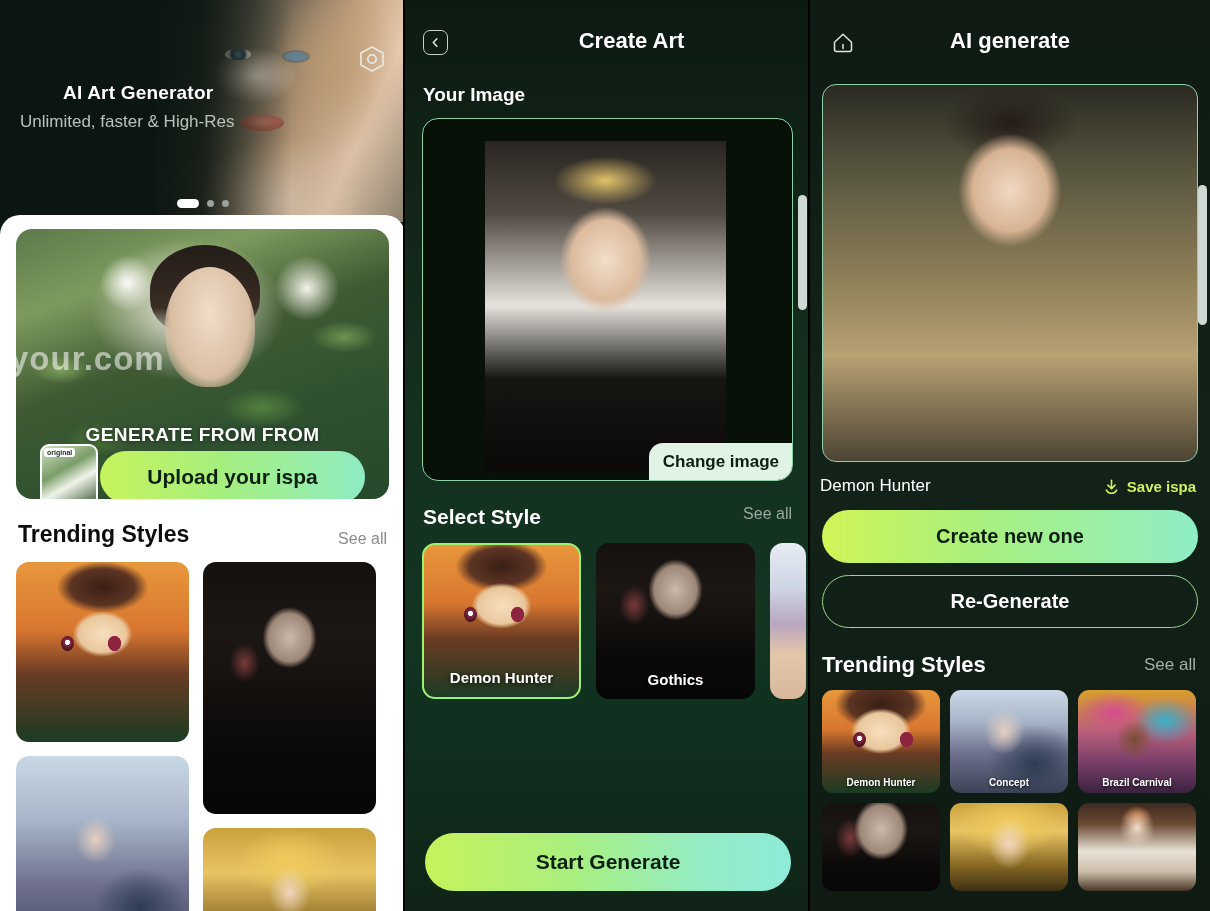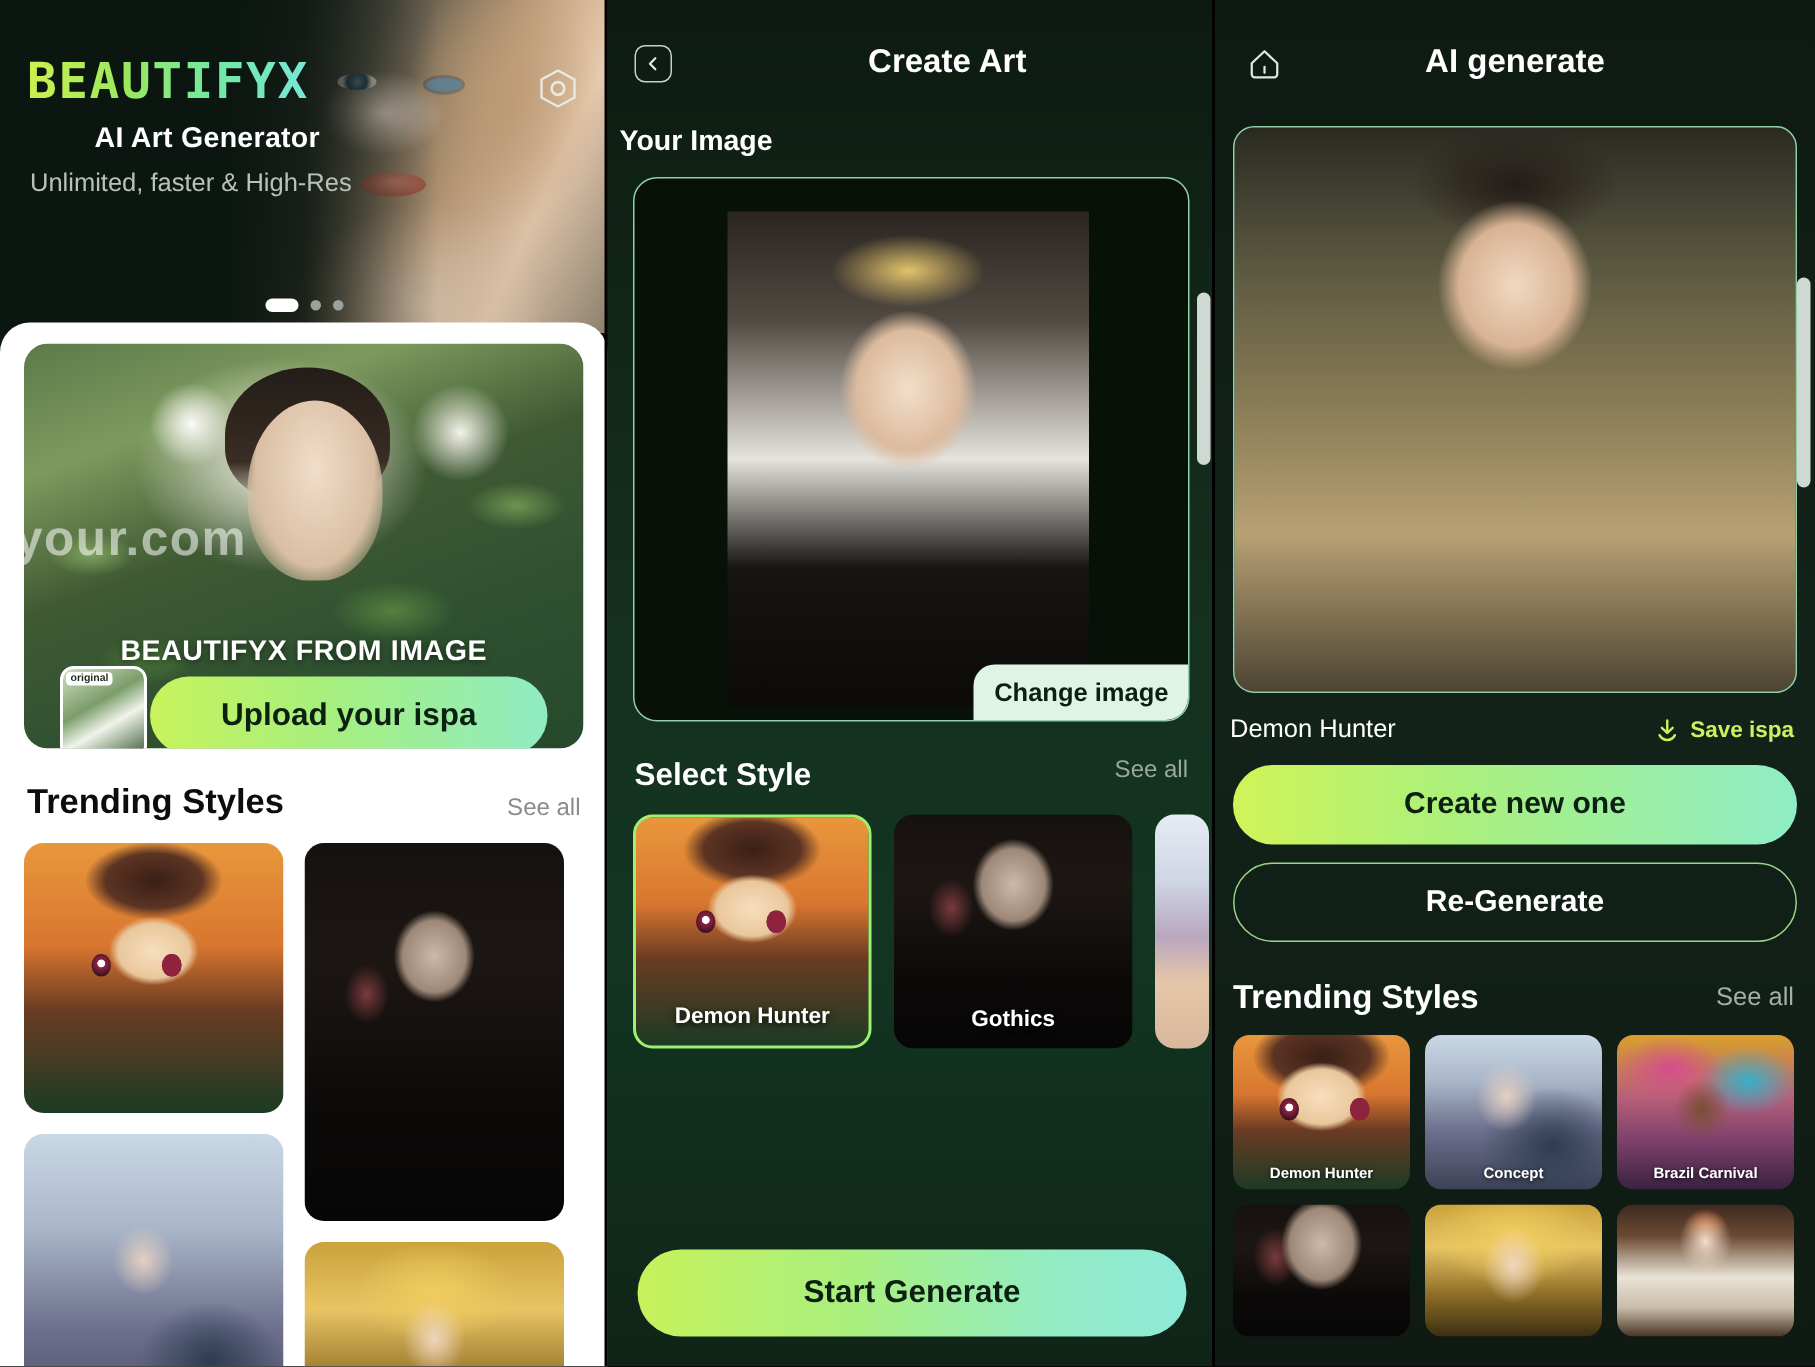--- a/index.html
+++ b/index.html
@@ -178,21 +178,21 @@
   .topbar { position:relative; height:84px; }
   .back-btn {
     position:absolute; left:18px; top:30px; width:25px; height:25px; border-radius:7px;
     border:1.6px solid #c8cfc9; background:transparent; display:flex; align-items:center; justify-content:center;
     cursor:pointer;
   }
   .topbar-title {
     position:absolute; left:0; right:0; top:28px; text-align:center;
     color:#fff; font-size:22px; font-weight:600;padding-left:48px;
   }
-  .m-label { color:#ffffff; font-size:19px; font-weight:600; margin:0 0 12px 8px; }
+  .m-label { color:#ffffff; font-size:19px; font-weight:600; margin:0 0 12px 18px; }
   .img-card {
     position:relative; margin:0 17px; height:363px; border:1.5px solid #8fd0a8; border-radius:16px;
     background:#071108; overflow:hidden;
   }
   .img-card .inner { position:absolute; left:62px; top:22px; width:241px; height:330px; }
   .change-btn {
     position:absolute; right:-1px; bottom:-1px;
     background:#dff4e4; color:#0d1f12; font-size:17px; font-weight:600;
     padding:9px 14px; border-radius:14px 0 14px 0; border:none; cursor:pointer;
     font-family:"Liberation Sans", sans-serif;
@@ -255,21 +255,20 @@
 <body>
 
 <div class="stage">
 
   <div class="panel panel-left">
 
     <div class="hero">
       <div class="hero-photo"></div>
       <div class="hero-veil"></div>
 
-      <div class="logo">BEAUTIFYX</div>
       <div class="tagline">AI Art Generator</div>
       <div class="subtagline">Unlimited, faster &amp; High-Res</div>
 
       <div class="gear-btn">
         <svg viewBox="0 0 30 30" width="30" height="30" aria-hidden="true">
           <polygon points="15,3 26,9 26,21 15,27 4,21 4,9" fill="none" stroke="#e9e9e3" stroke-width="1.6"></polygon>
           <circle cx="15" cy="15" r="4.2" fill="none" stroke="#e9e9e3" stroke-width="1.8"></circle>
         </svg>
       </div>
 
@@ -280,21 +279,21 @@
       </div>
     </div>
 
     <div class="sheet">
 
       <div class="gen-card">
         <div class="leafy"></div>
         <div class="hair"></div>
         <div class="face"></div>
         <div class="watermark">your.com</div>
-        <div class="gen-card-title">BEAUTIFYX FROM IMAGE</div>
+        <div class="gen-card-title">GENERATE FROM FROM</div>
         <div class="thumb-wrap">
           <div class="thumb">
             <span class="thumb-badge">original</span>
           </div>
 
         </div>
         <button class="upload-btn">Upload your ispa</button>
       </div>
 
       <div class="sec-head">

